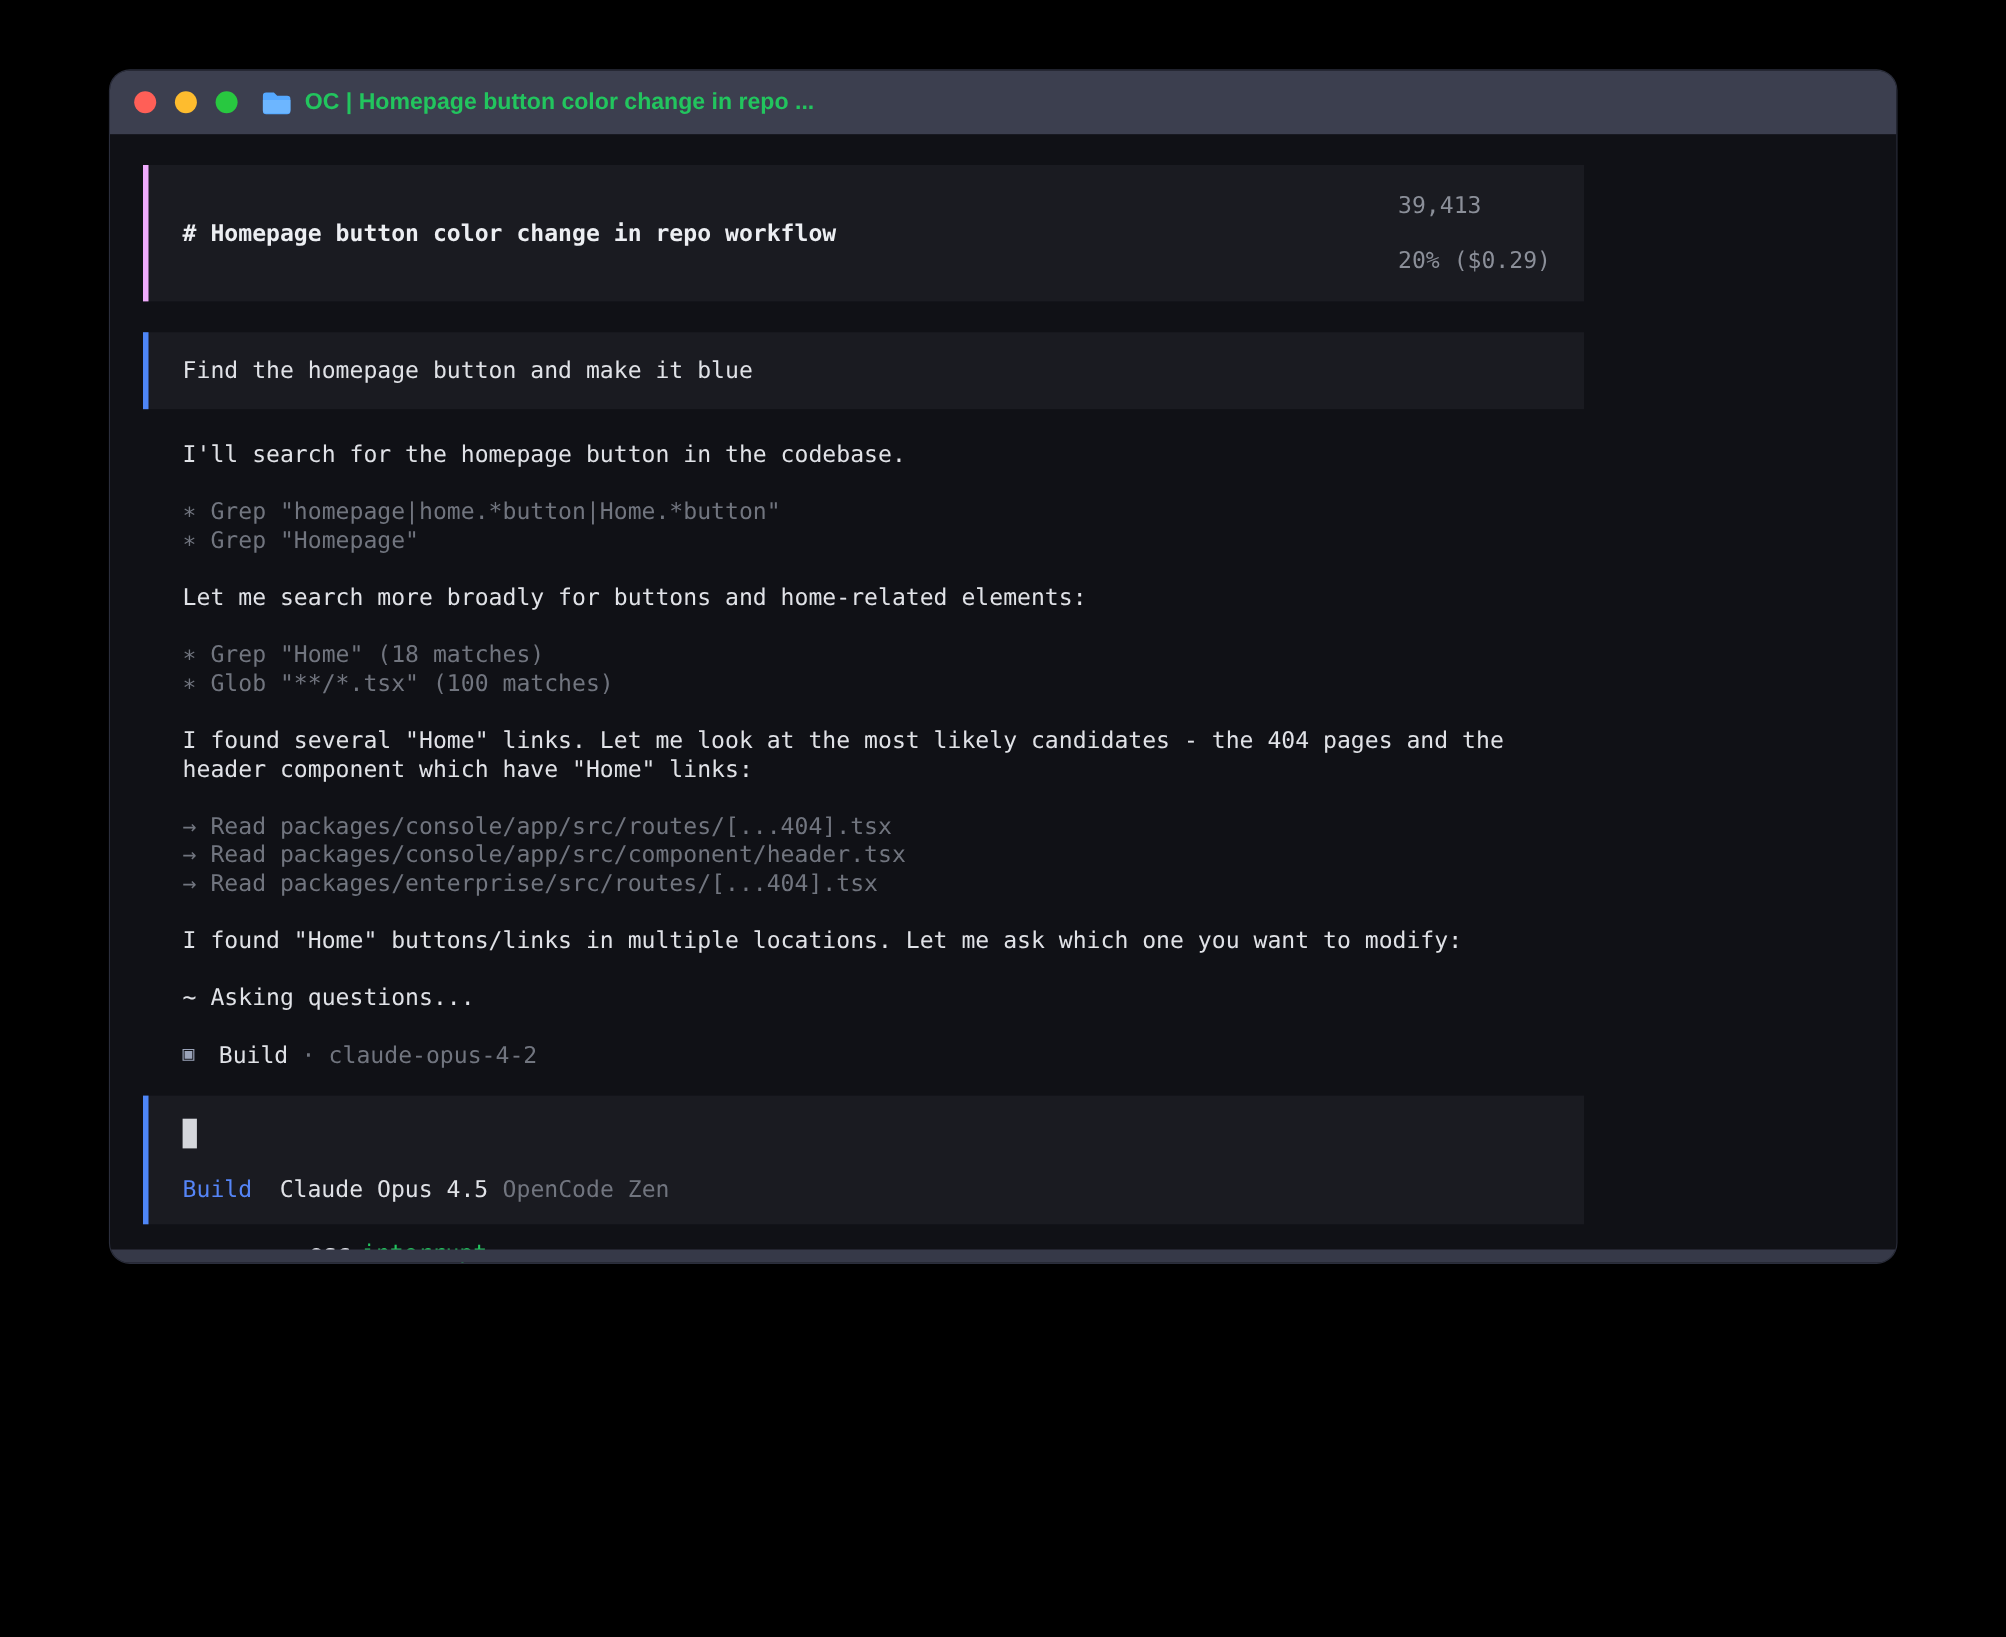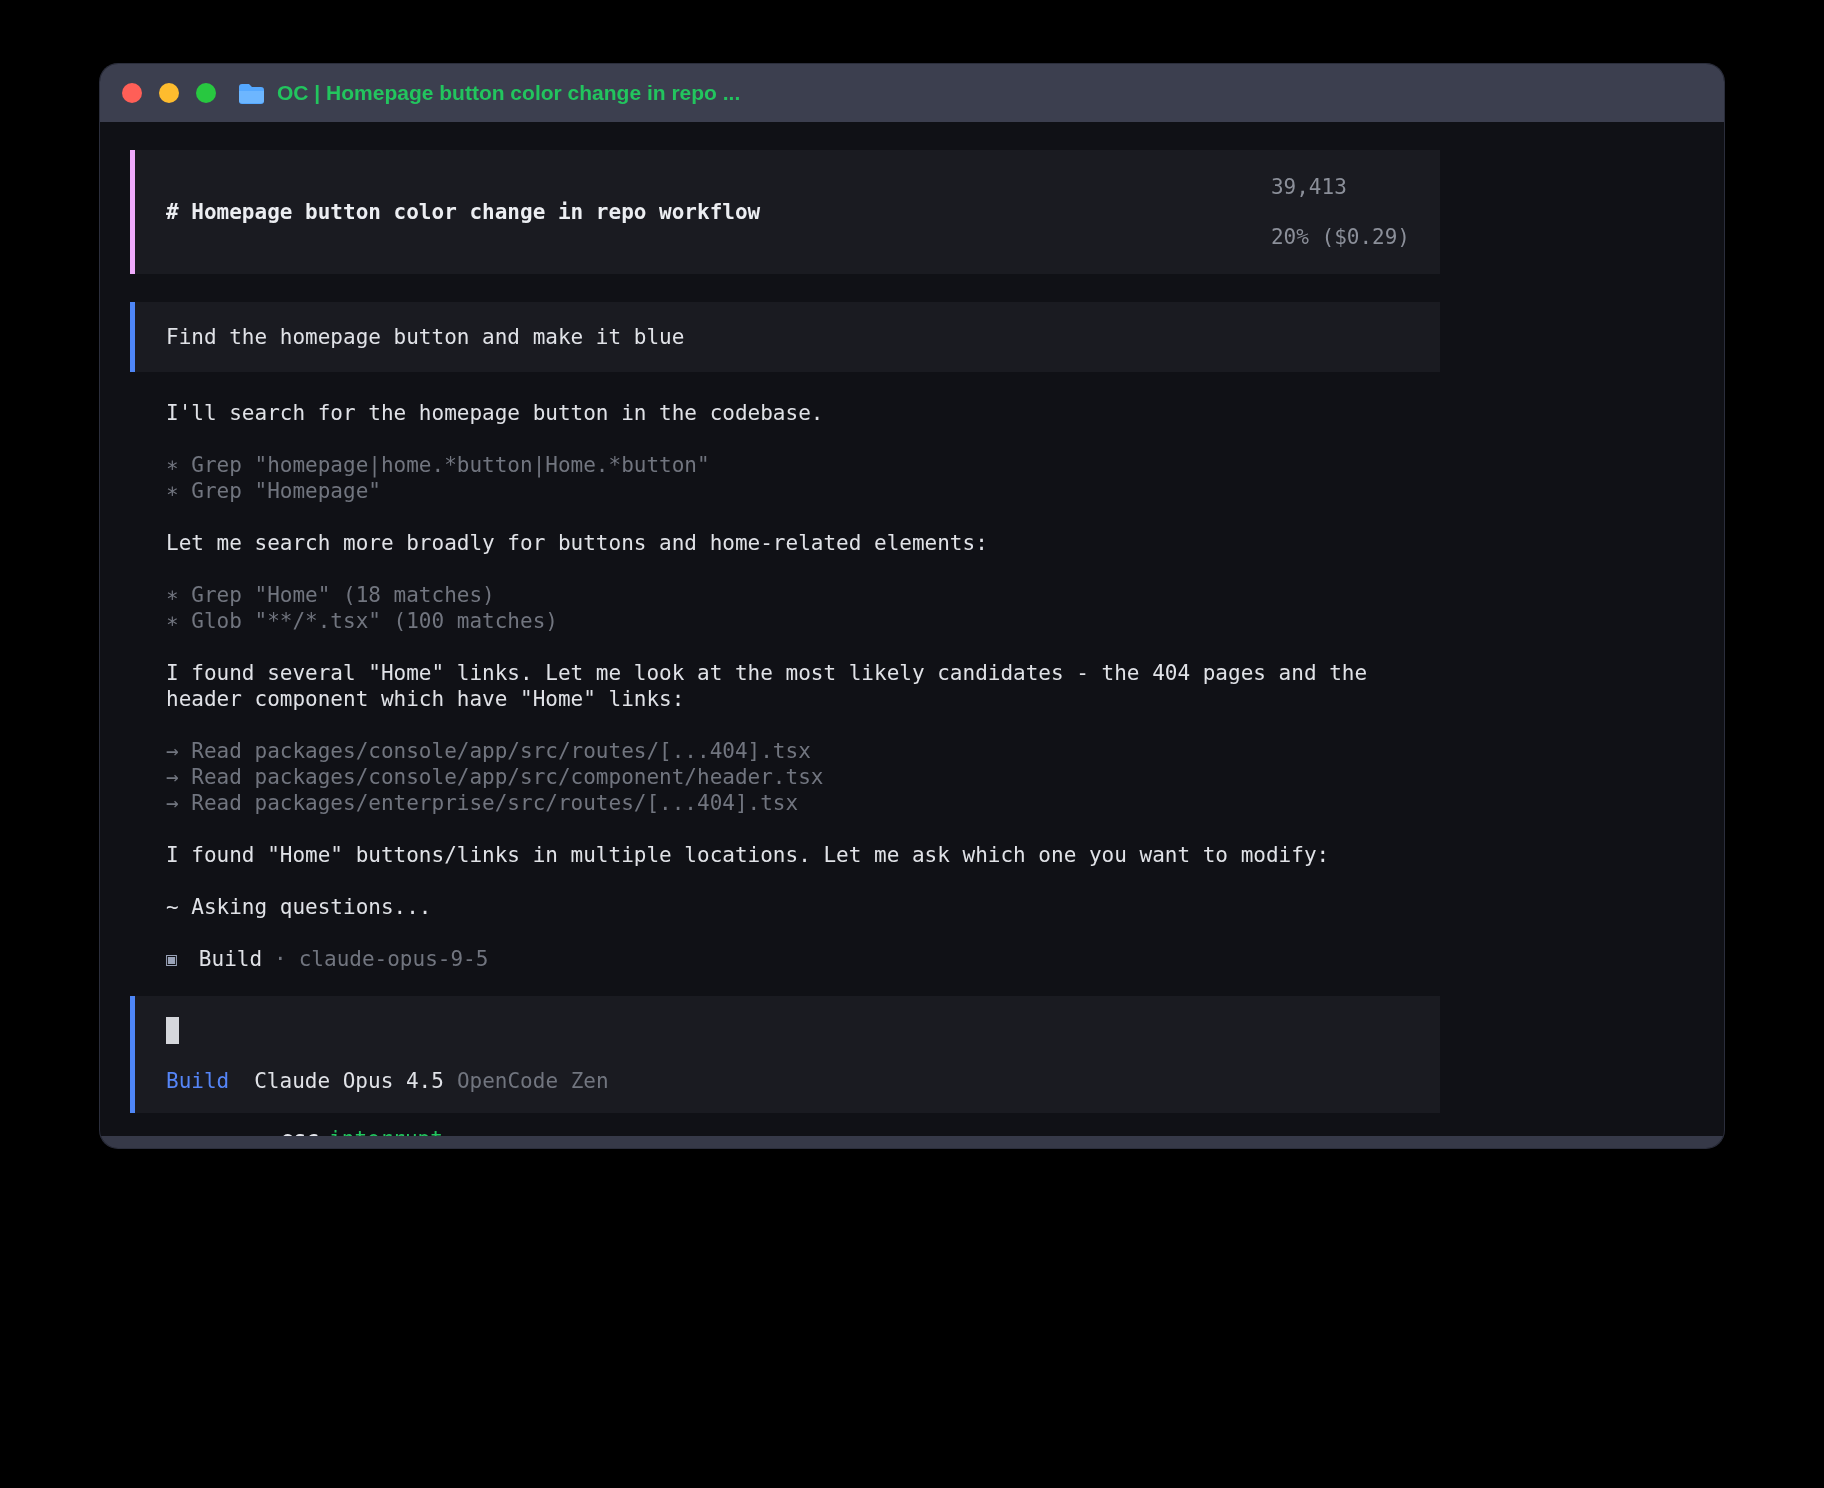--- a/index.html
+++ b/index.html
@@ -167,21 +167,21 @@
       <div class="line muted gap">→ Read packages/console/app/src/routes/[...404].tsx</div>
       <div class="line muted">→ Read packages/console/app/src/component/header.tsx</div>
       <div class="line muted">→ Read packages/enterprise/src/routes/[...404].tsx</div>
       <div class="line gap">I found "Home" buttons/links in multiple locations. Let me ask which one you want to modify:</div>
       <div class="line gap">~ Asking questions...</div>
 
       <div class="agent-line">
         <span class="agent-icon">▣</span>
         <span class="agent-name">Build</span>
         <span class="agent-sep">·</span>
-        <span class="agent-model">claude-opus-9-5</span>
+        <span class="agent-model">claude-opus-4-2</span>
       </div>
     </div>
 
     <div class="block input-block">
       <div class="cursor"></div>
       <div class="mode-line">
         <span class="mode-name">Build</span>
         <span class="mode-model">Claude Opus 4.5</span>
         <span class="mode-provider">OpenCode Zen</span>
       </div>

